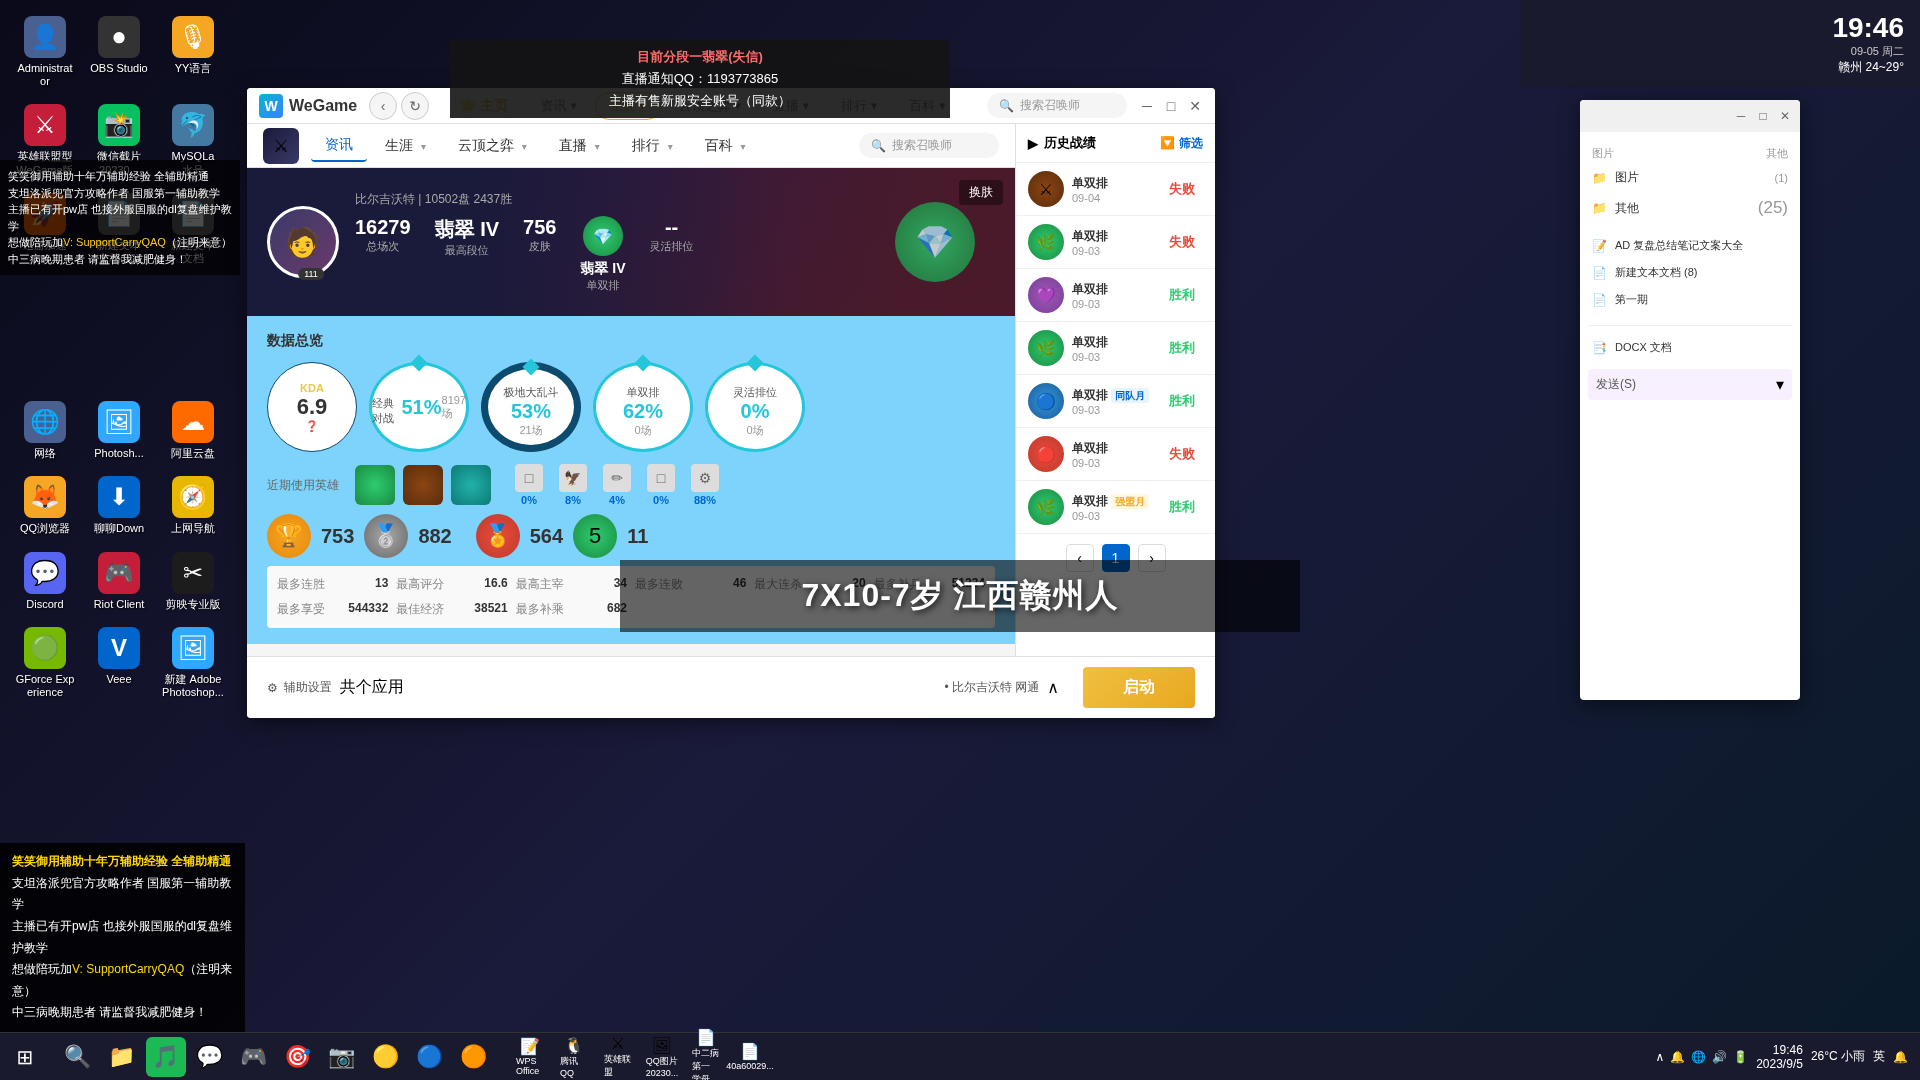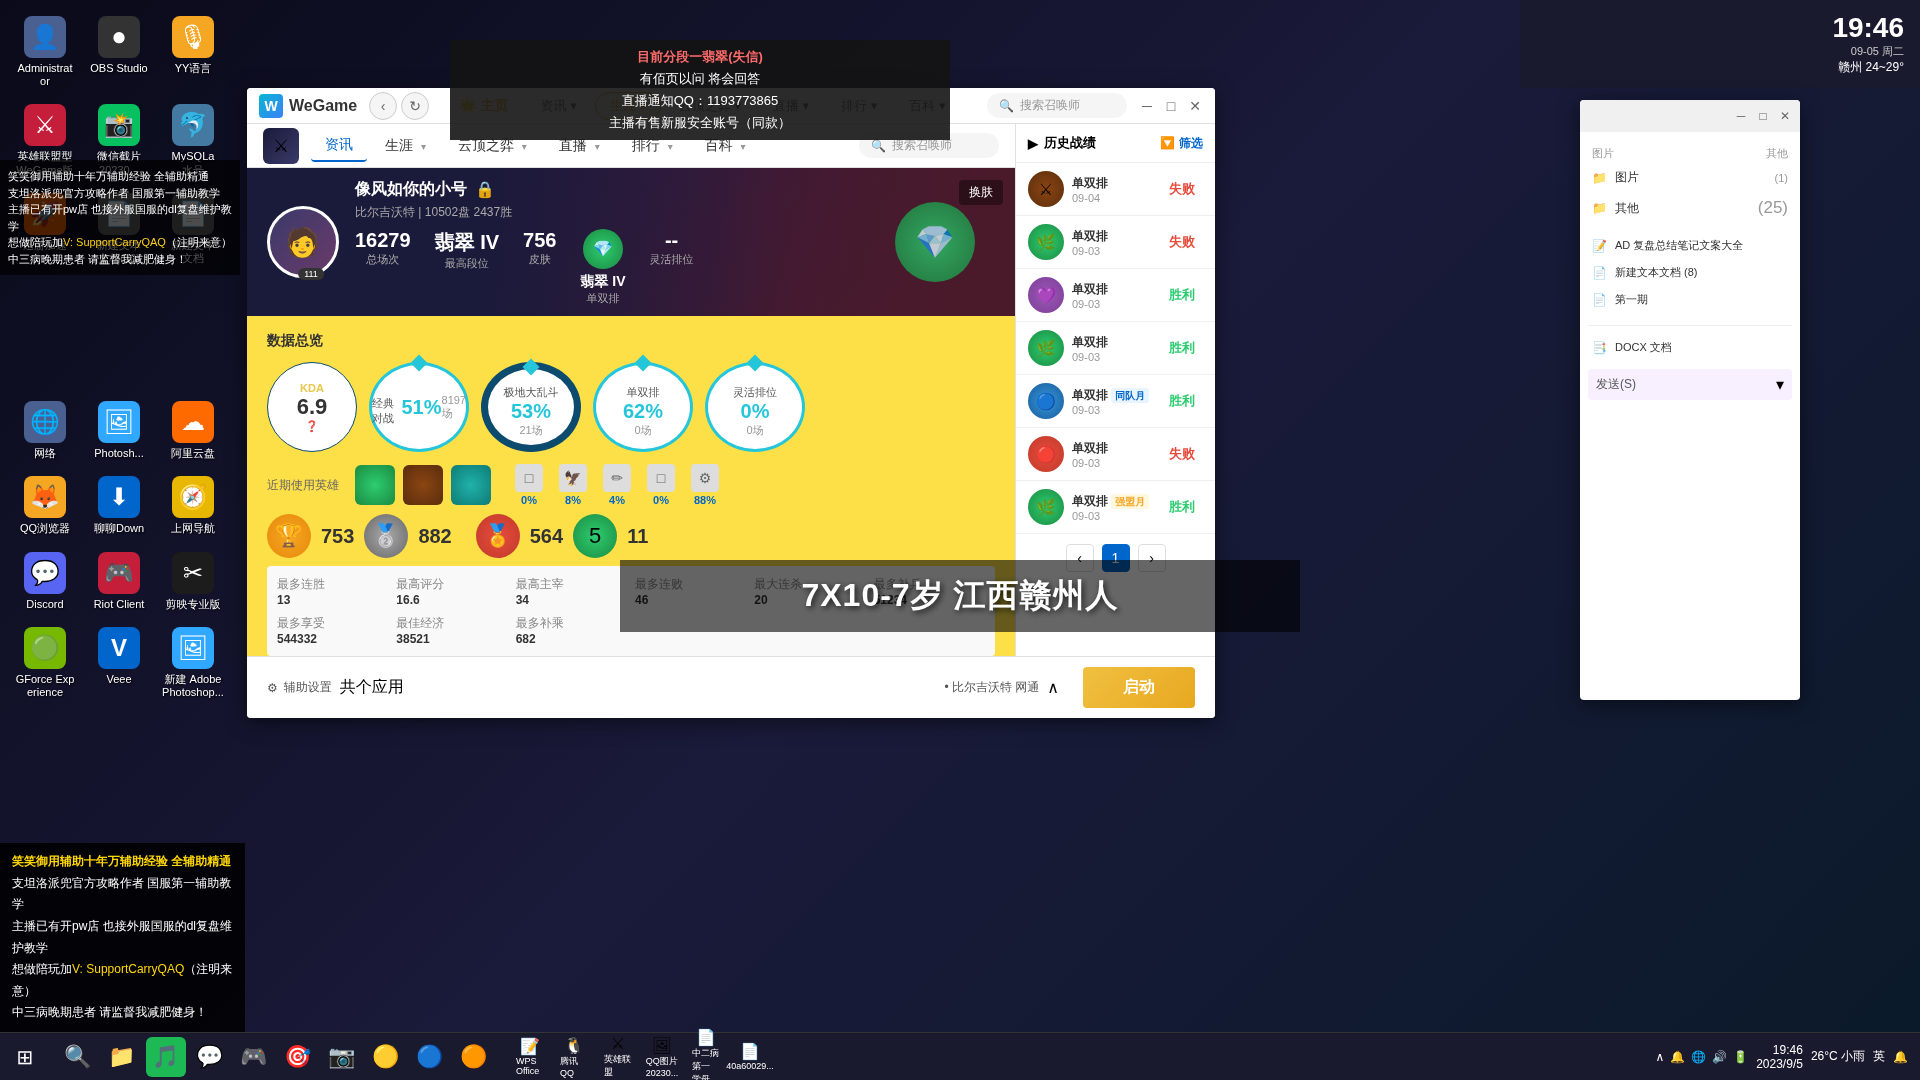--- a/index.html
+++ b/index.html
@@ -411,21 +411,21 @@
       color: #fff;
       border: none;
       padding: 4px 10px;
       border-radius: 4px;
       font-size: 12px;
       cursor: pointer;
     }
 
     
     .data-overview {
-      background: #fde047;
+      background: #7dd3fc;
       padding: 16px 20px;
       margin-bottom: 8px;
     }
 
     .section-title {
       font-size: 14px;
       font-weight: bold;
       color: #333;
       margin-bottom: 12px;
     }
@@ -498,21 +498,20 @@
       padding: 10px;
       border-radius: 4px;
       margin-top: 8px;
       font-size: 12px;
       color: #555;
     }
 
     .detail-stat-item {
       display: flex;
       justify-content: space-between;
-      flex-direction: column;
     }
 
     .detail-stat-label {
       color: #888;
     }
 
     .detail-stat-value {
       font-weight: bold;
       color: #333;
     }
@@ -856,21 +855,20 @@
     </div>
     <div class="sys-weather">
       <span>赣州</span>
       <span>24~29°</span>
     </div>
   </div>
 </div>
 
 <div class="notification-bar">
   <div style="color:#ff6b6b;font-weight:bold;">目前分段一翡翠(失信)</div>
-  <div>有佰页以问 将会回答</div>
   <div>直播通知QQ：1193773865</div>
   <div>主播有售新服安全账号（同款）</div>
 </div>
 
 <div class="desktop-icons-left">
 
   <div class="desktop-icon-row">
     <div class="desktop-icon">
       <div class="icon-img" style="background:#4a6090;">👤</div>
       <div class="icon-label">Administrat or</div>
@@ -1042,24 +1040,20 @@
           <div style="width:80px;height:80px;background:radial-gradient(circle,#2ecc71,#1a8a40);border-radius:50%;opacity:0.8;display:flex;align-items:center;justify-content:center;font-size:32px;">💎</div>
         </div>
         <div class="profile-banner-content">
           <div style="position:relative;">
             <div class="profile-avatar">🧑</div>
             <div style="position:absolute;bottom:-2px;left:50%;transform:translateX(-50%);background:#333;color:#fff;font-size:9px;padding:1px 6px;border-radius:8px;white-space:nowrap;">
               <span>111</span>
             </div>
           </div>
           <div class="profile-info">
-            <div class="profile-name-row">
-              <span class="profile-name">像风如你的小号</span>
-              <span>🔒</span>
-            </div>
             <div class="profile-meta">
               <span>比尔吉沃特</span> | 
               <span>10502盘</span>
               <span>2437胜</span>
             </div>
             <div class="profile-stats">
               <div class="profile-stat">
                 <div class="stat-value">16279</div>
                 <div class="stat-label">总场次</div>
               </div>

